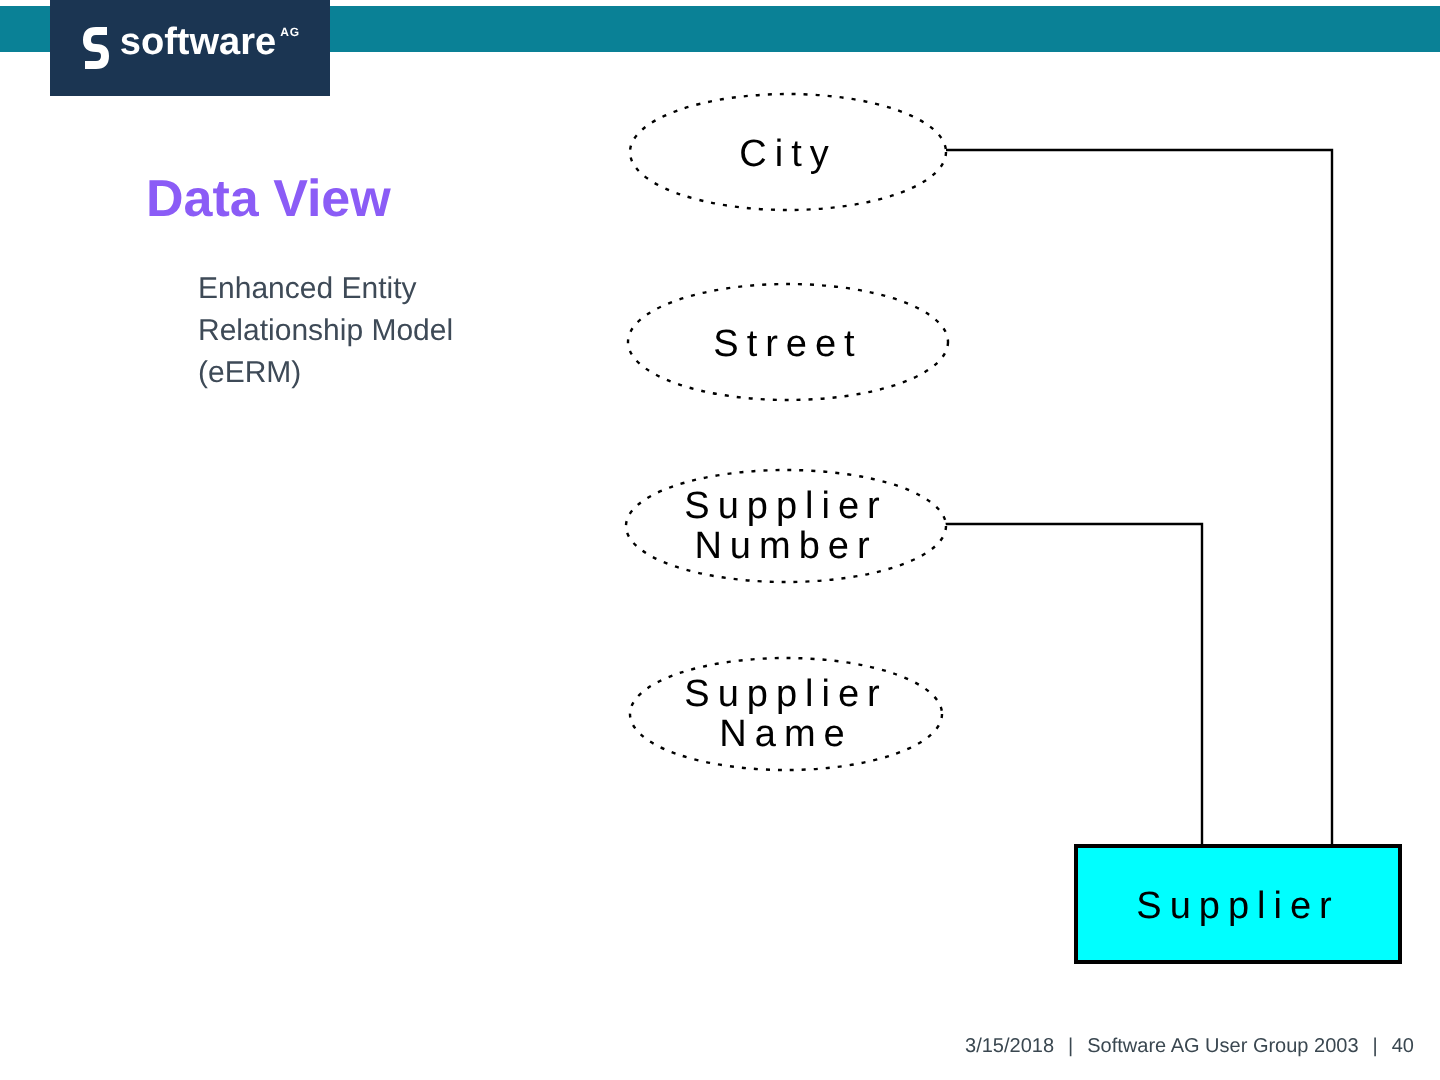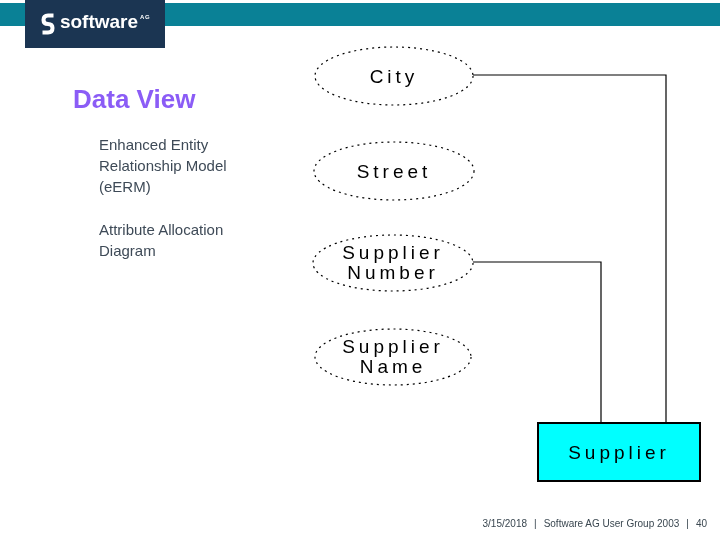--- a/index.html
+++ b/index.html
@@ -69,21 +69,20 @@
     </svg>
     <span class="logo-word">software</span>
     <span class="logo-suffix">AG</span>
   </div>
 </div>
 
 <h1 class="slide-title">Data View</h1>
 
 <div class="body-copy">
   <p>Enhanced Entity Relationship Model (eERM)</p>
-  <p>Attribute Allocation Diagram</p>
 </div>
 
 <svg class="diagram-svg" viewBox="0 0 720 540">
 
   <polyline points="473,75 666,75 666,423" fill="none" stroke="#000000" stroke-width="1.2"></polyline>
 
   <polyline points="468,262 601,262 601,423" fill="none" stroke="#000000" stroke-width="1.2"></polyline>
 
   <g>
     <ellipse cx="394" cy="76" rx="79" ry="29" fill="#ffffff" stroke="#000000" stroke-width="1.2" stroke-dasharray="2 4"></ellipse>

